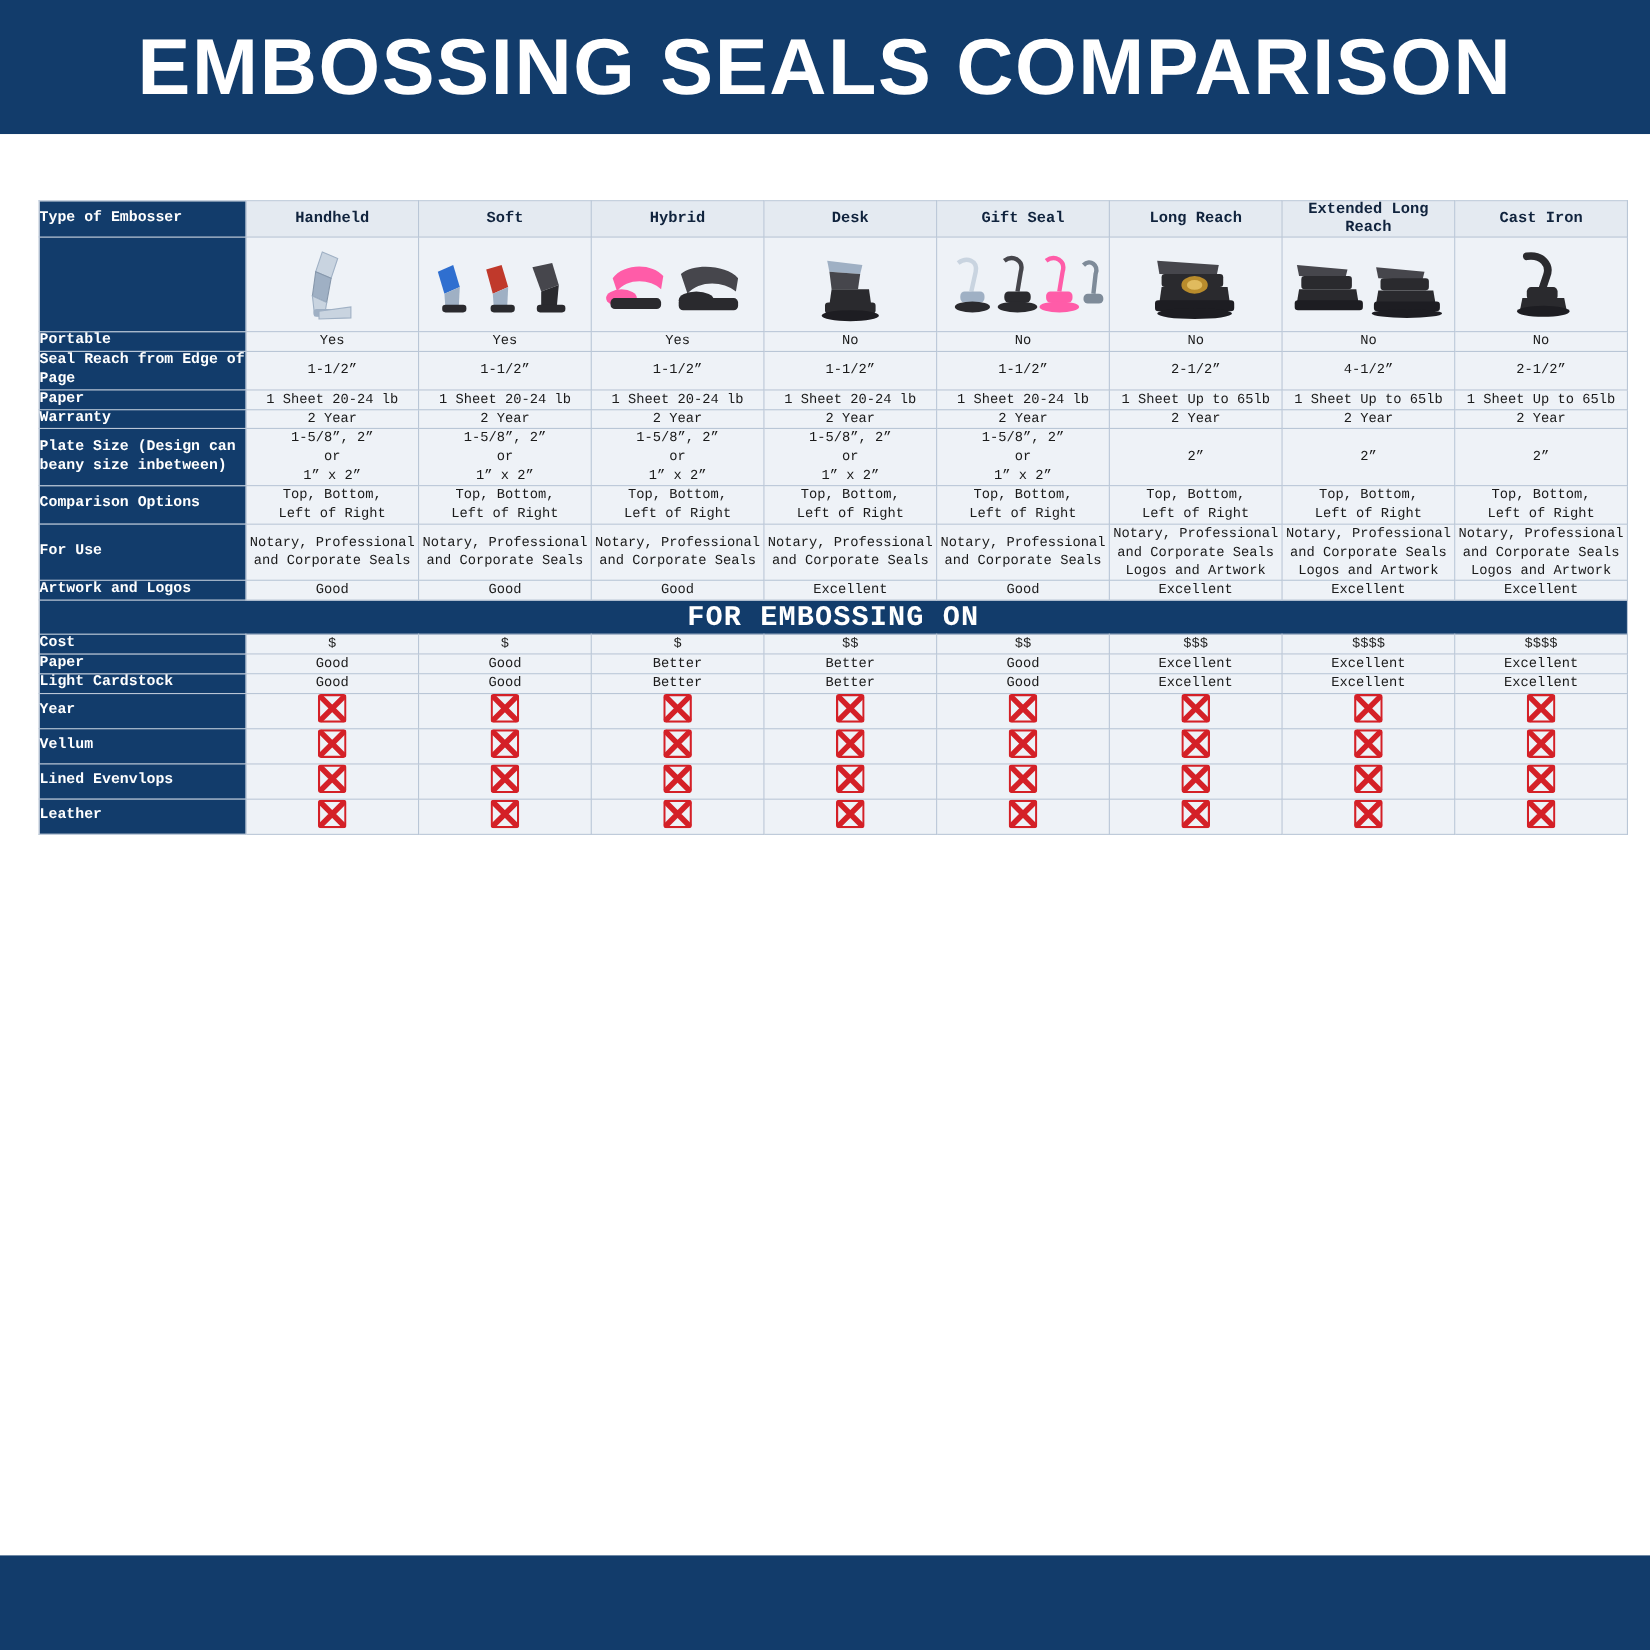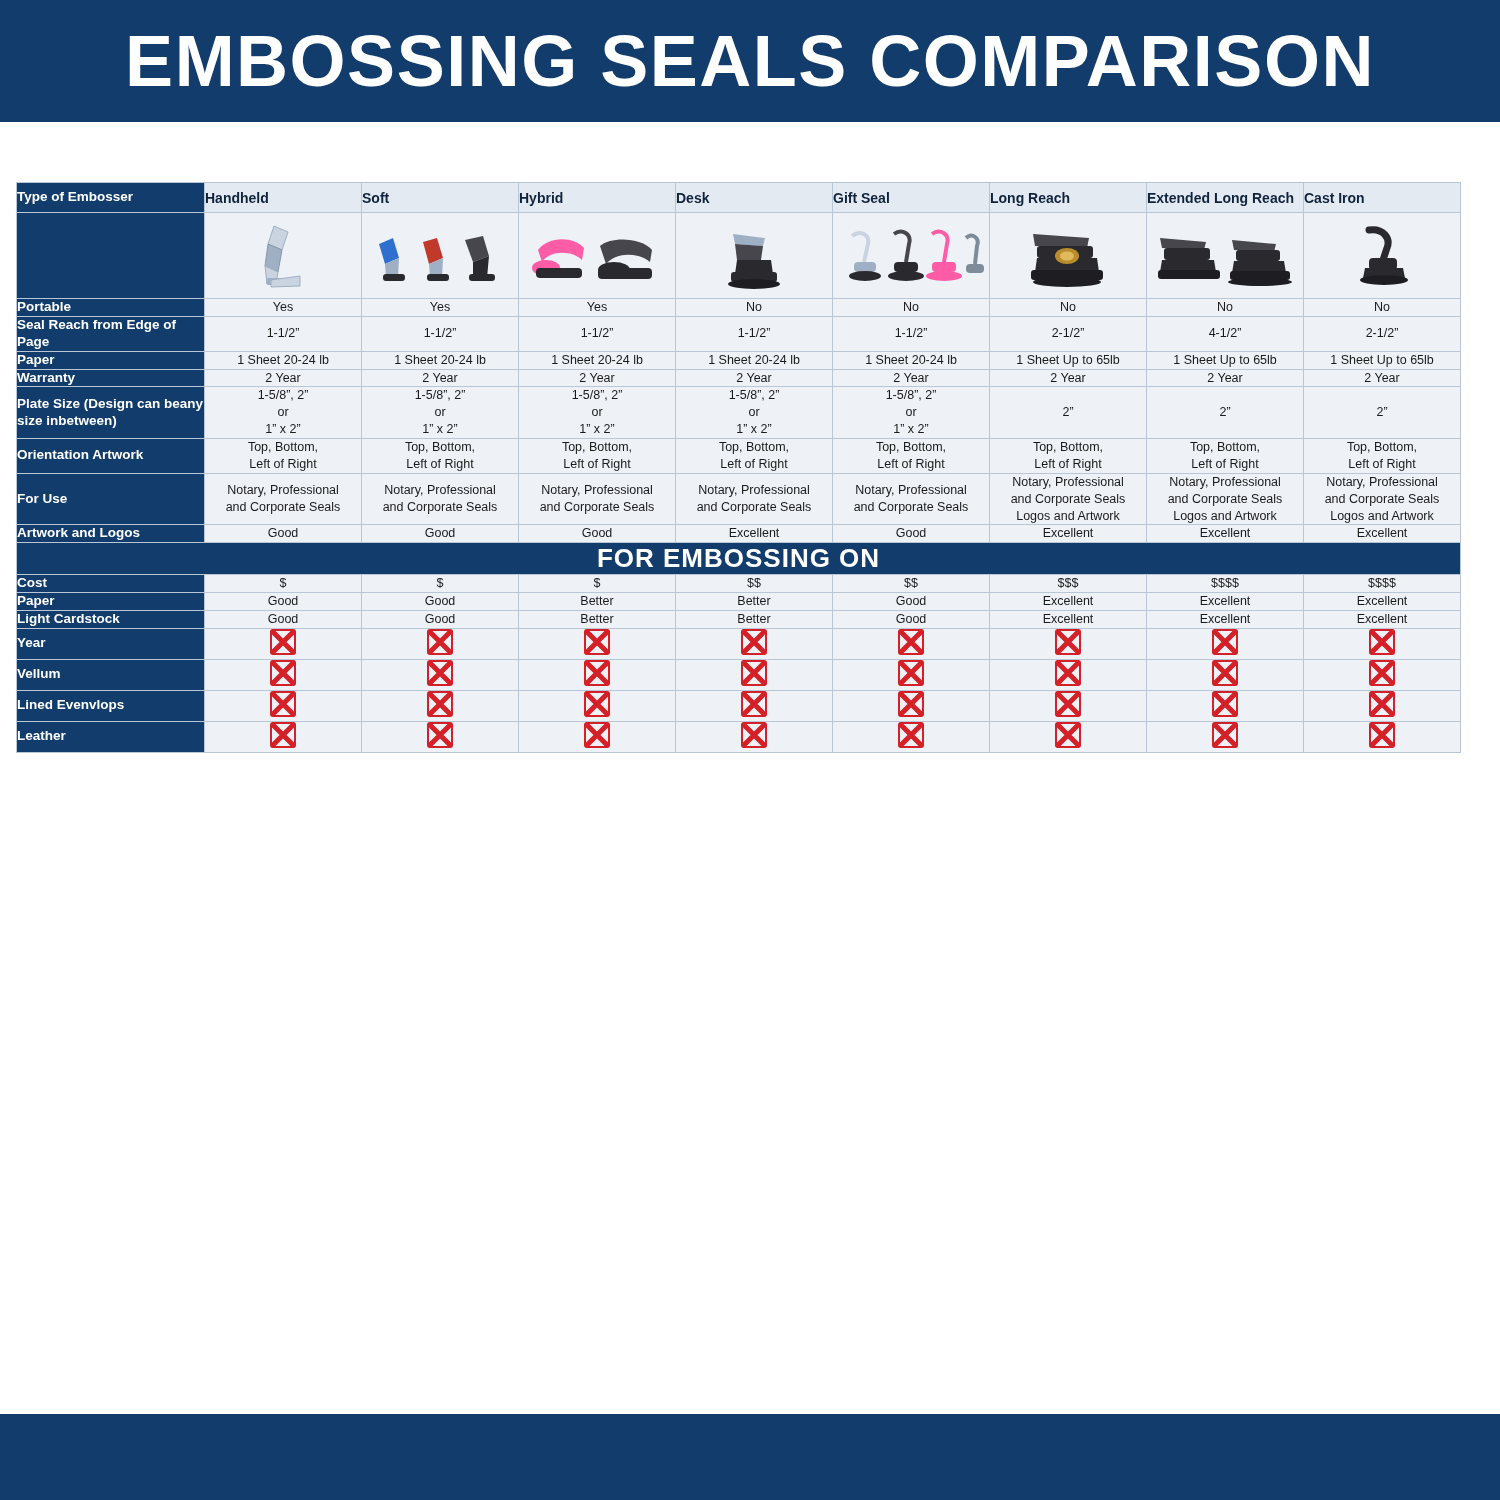--- a/index.html
+++ b/index.html
@@ -46,22 +46,23 @@
   }
   .footer-rule {
     position: absolute;
     bottom: 86px; left: 0;
     width: 1500px; height: 5px;
     background: #ffffff;
   }
   
   .table-wrap {
     position: absolute;
-    left: 16px; top: 182px;
+    left: 35px; top: 182px;
     width: 1444px;
+    font-family: Liberation Mono, monospace;
   }
   table.cmp {
     border-collapse: collapse;
     width: 1444px;
     table-layout: fixed;
   }
   table.cmp td, table.cmp th {
     border: 1px solid #b9c6d6;
     padding: 0;
     vertical-align: middle;
@@ -77,20 +78,21 @@
     padding: 7px 10px 7px 12px;
     text-align: left;
     line-height: 1.25;
     border: 1px solid #123c6b;
   }
   .colhead {
     background: #e4eaf1;
     color: #10233d;
     font-size: 14px;
     font-weight: bold;
+    text-align: center;
     padding: 8px 4px;
     height: 30px;
     margin-top: 11px;
   }
   .corner {
     background: #123c6b;
     border: 1px solid #123c6b;
   }
   .cell {
     background: #eef2f7;
@@ -316,21 +318,21 @@
             <td class="cell">1-5/8”, 2”<br>or<br>1” x 2”</td>
             <td class="cell">1-5/8”, 2”<br>or<br>1” x 2”</td>
             <td class="cell">1-5/8”, 2”<br>or<br>1” x 2”</td>
             <td class="cell">1-5/8”, 2”<br>or<br>1” x 2”</td>
             <td class="cell">1-5/8”, 2”<br>or<br>1” x 2”</td>
             <td class="cell">2”</td>
             <td class="cell">2”</td>
             <td class="cell">2”</td>
           </tr>
           <tr>
-            <td class="rowhead">Orientation Artwork</td>
+            <td class="rowhead">Comparison Options</td>
             <td class="cell">Top, Bottom,<br>Left of Right</td>
             <td class="cell">Top, Bottom,<br>Left of Right</td>
             <td class="cell">Top, Bottom,<br>Left of Right</td>
             <td class="cell">Top, Bottom,<br>Left of Right</td>
             <td class="cell">Top, Bottom,<br>Left of Right</td>
             <td class="cell">Top, Bottom,<br>Left of Right</td>
             <td class="cell">Top, Bottom,<br>Left of Right</td>
             <td class="cell">Top, Bottom,<br>Left of Right</td>
           </tr>
           <tr>

